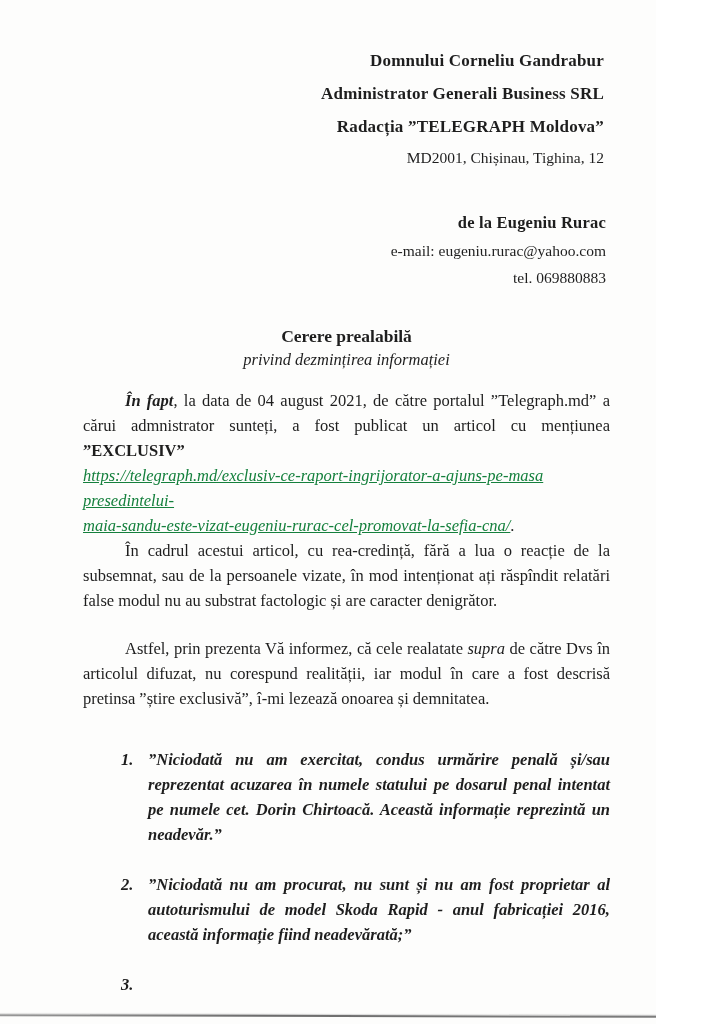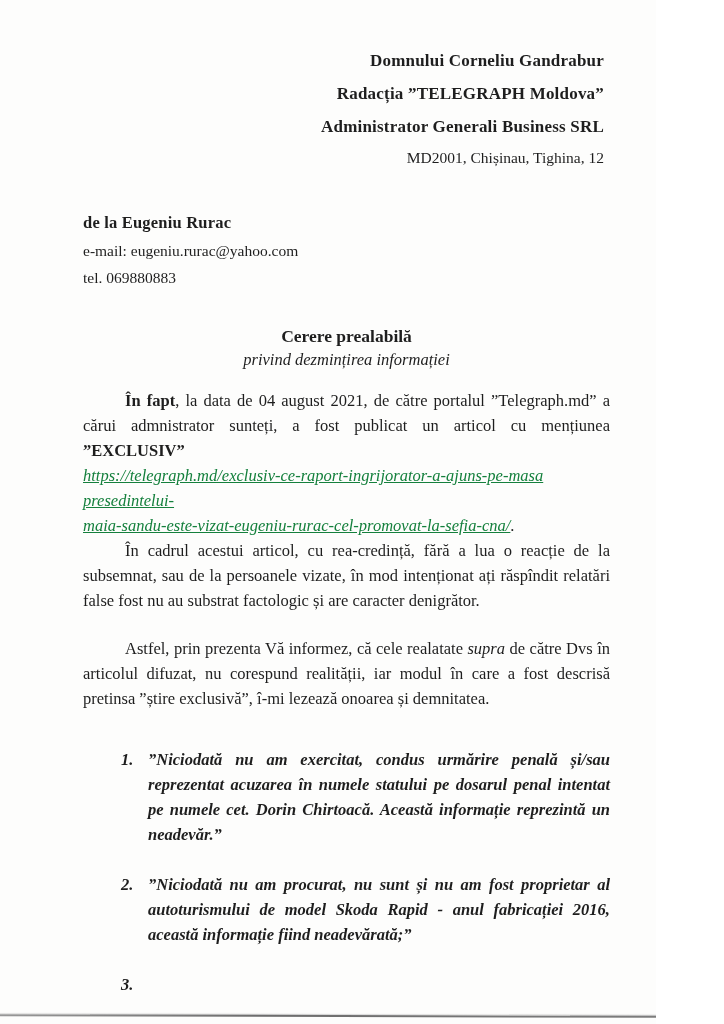--- a/index.html
+++ b/index.html
@@ -11,33 +11,33 @@
     background: #fdfdfc;
     font-family: "Liberation Serif", serif;
     color: #1e1e1e;
     padding: 44px 46px 0 83px;
     overflow: hidden;
   }
   
   .recipient-block { text-align: right; padding-right: 6px; }
   .h-bold { font-weight: bold; font-size: 17px; line-height: 33px; letter-spacing: .2px; }
   .h-plain { font-size: 15.5px; line-height: 30px; }
-  .sender-block { text-align: left; margin-top: 36px; padding-right: 4px; }
+  .sender-block { text-align: right; margin-top: 36px; padding-right: 4px; }
   .sender-block .h-bold { line-height: 28px; font-size: 16.5px; }
   .sender-block .h-plain { line-height: 27px; }
   
   .title-block { text-align: center; margin-top: 34px; }
   .doc-title { font-weight: bold; font-size: 17.5px; line-height: 23px; margin-top: 22px; }
   .doc-subtitle { font-style: italic; font-size: 16.5px; line-height: 23px; }
   
   .body-block { margin-top: 17px; font-size: 16.5px; line-height: 25px; }
   .para { margin: 0; text-align: justify; }
   .indent { text-indent: 42px; }
   .stretch-last { text-align-last: justify; }
-  .bi { font-weight: bold; }
+  .bi { font-weight: bold; font-style: italic; }
   .b { font-weight: bold; }
   .i { font-style: italic; }
   .doc-link { font-style: italic; text-decoration: underline; color: #15803d; }
   .gap1 { margin-top: 23px; }
   .gap2 { margin-top: 29px; }
   
   .points { margin: 36px 0 0 0; padding: 0; list-style: none; }
   .point {
     position: relative;
     margin-left: 65px;
@@ -58,43 +58,43 @@
     box-shadow: 0 -1px 1px rgba(150,150,150,.35);
   }
 </style>
 </head>
 <body>
 
 <div class="page">
 
   <div class="recipient-block">
     <div class="h-bold">Domnului Corneliu Gandrabur</div>
+    <div class="h-bold">Administrator  Generali Business SRL</div>
     <div class="h-bold">Radacția ”TELEGRAPH Moldova”</div>
-    <div class="h-bold">Administrator  Generali Business SRL</div>
     <div class="h-plain">MD2001, Chișinau, Tighina, 12</div>
   </div>
 
   <div class="sender-block">
     <div class="h-bold">de la Eugeniu Rurac</div>
     <div class="h-plain">e-mail: eugeniu.rurac@yahoo.com</div>
     <div class="h-plain">tel. 069880883</div>
   </div>
 
   <div class="title-block">
     <div class="doc-title">Cerere prealabilă</div>
     <div class="doc-subtitle">privind dezmințirea informației</div>
   </div>
 
   <div class="body-block">
 
     <p class="para indent stretch-last"><span class="bi">În fapt</span><span>, la data de 04 august 2021, de către portalul ”Telegraph.md” a cărui admnistrator sunteți, a fost publicat un articol cu mențiunea </span><span class="b">”EXCLUSIV”</span></p>
 
     <p class="para"><a class="doc-link"><span>https://telegraph.md/exclusiv-ce-raport-ingrijorator-a-ajuns-pe-masa presedintelui-</span><br><span>maia-sandu-este-vizat-eugeniu-rurac-cel-promovat-la-sefia-cna/</span></a><span>.</span></p>
 
-    <p class="para indent">În cadrul acestui articol, cu rea-credință, fără a lua o reacție de la subsemnat, sau de la persoanele vizate, în mod intenționat ați răspîndit relatări false fost nu au substrat factologic și are caracter denigrător.</p>
+    <p class="para indent">În cadrul acestui articol, cu rea-credință, fără a lua o reacție de la subsemnat, sau de la persoanele vizate, în mod intenționat ați răspîndit relatări false modul nu au substrat factologic și are caracter denigrător.</p>
 
     <p class="para indent gap1"><span>Astfel, prin prezenta Vă informez, că cele realatate </span><span class="i">supra</span><span> de către Dvs în articolul difuzat, nu corespund realității, iar modul în care a fost descrisă pretinsa ”știre exclusivă”, î-mi lezează onoarea și demnitatea.</span></p>
 
 
     <ol class="points">
       <li class="point">
         <span class="pnum">1.</span>
         <span>”Niciodată nu am exercitat, condus urmărire penală  și/sau reprezentat acuzarea în numele statului pe dosarul penal intentat pe numele cet. Dorin Chirtoacă. Această informație reprezintă un neadevăr.”</span>
       </li>
       <li class="point">

